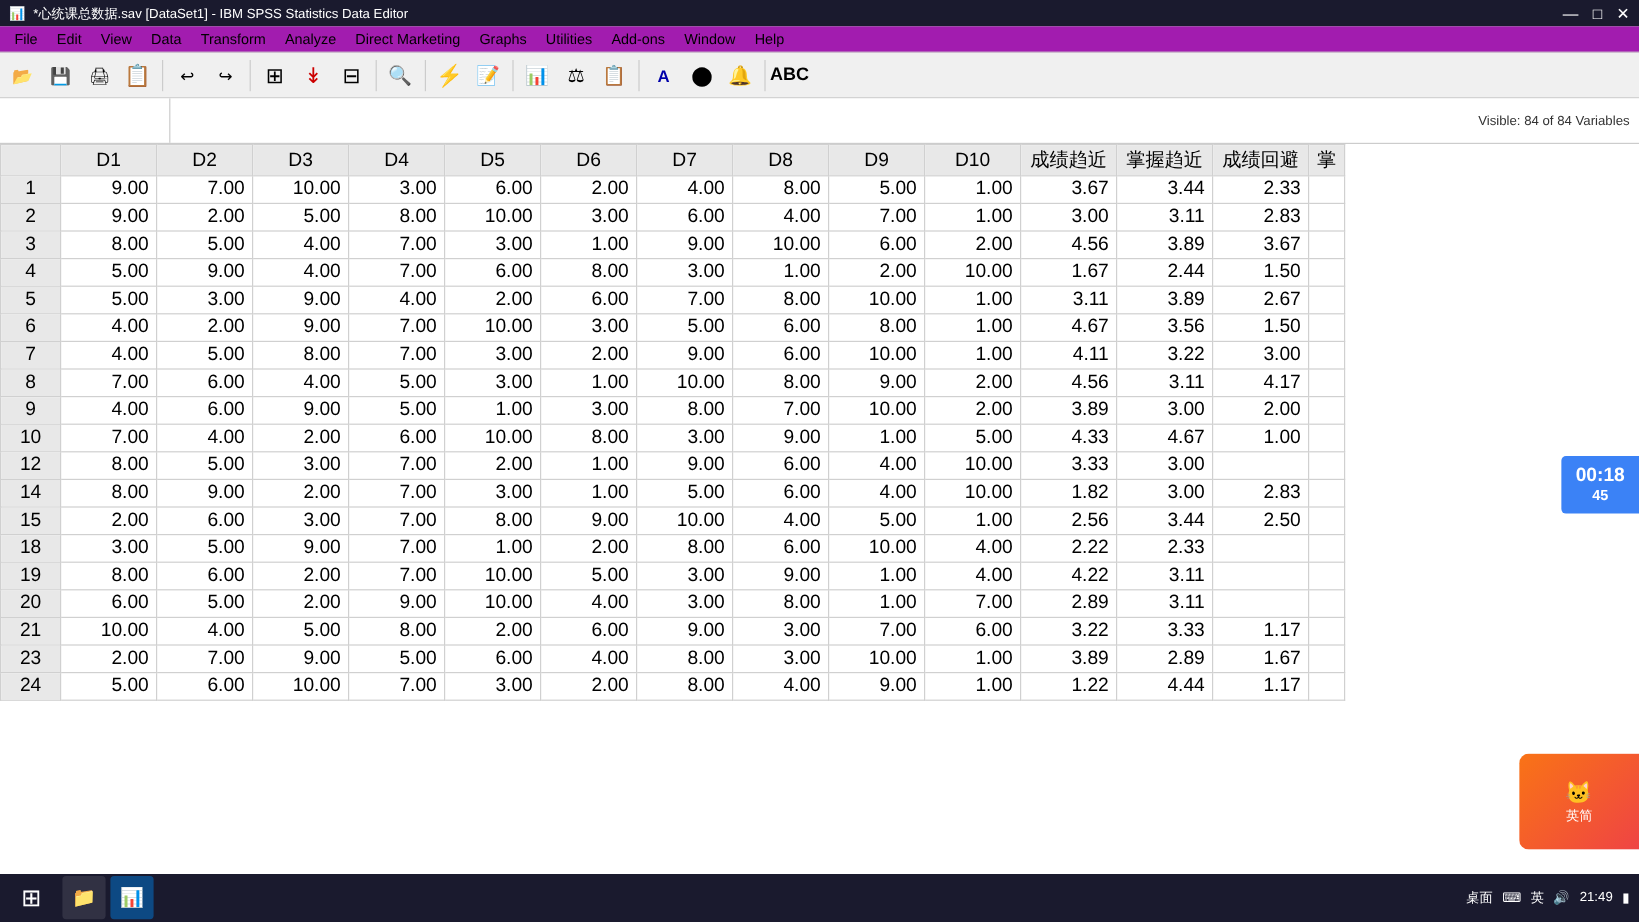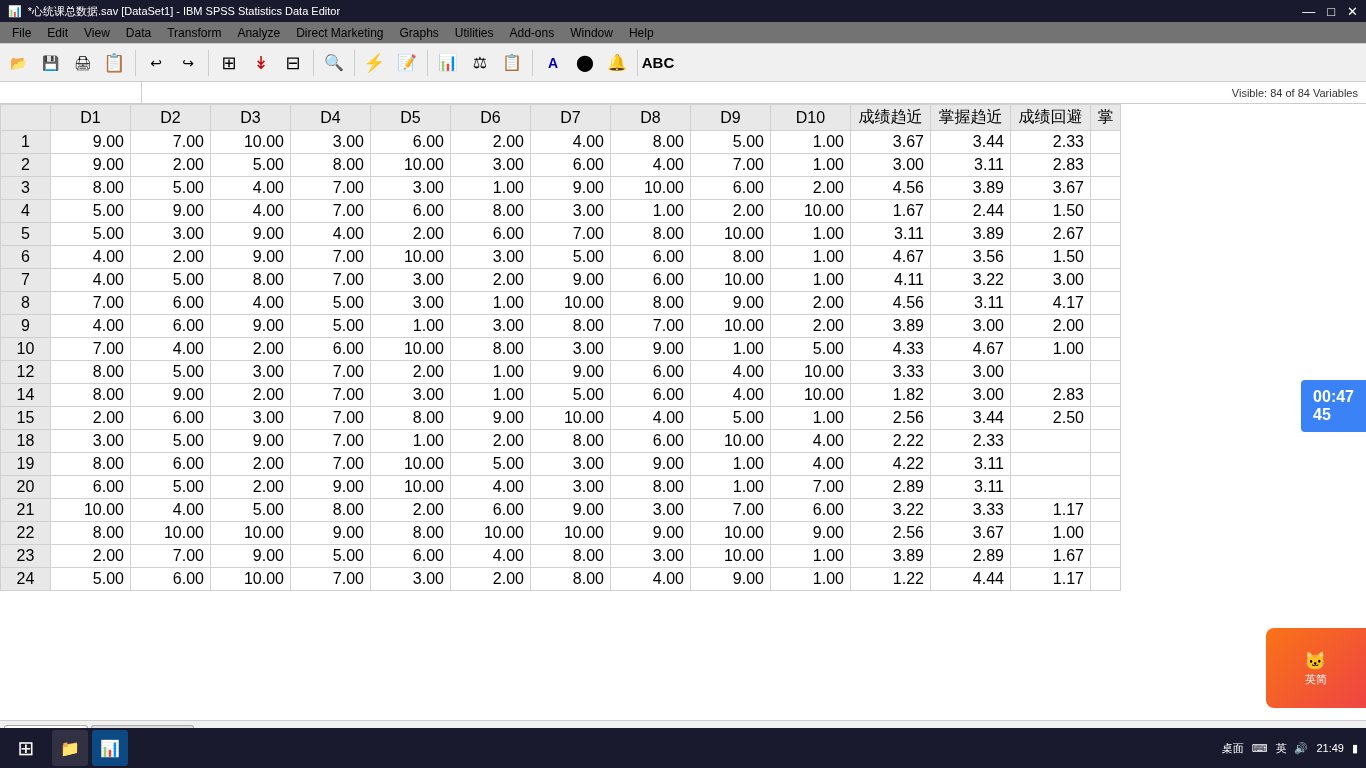--- a/index.html
+++ b/index.html
@@ -15,21 +15,21 @@
       justify-content: space-between;
       padding: 0 8px;
       font-size: 11px;
     }
     #title-bar-left { display: flex; align-items: center; gap: 6px; }
     #title-bar-right { display: flex; gap: 12px; }
     #title-bar-right span { cursor: pointer; font-size: 13px; }
 
     
     #menu-bar {
-      background: #737373;
+      background: #a21caf;
       height: 22px;
       display: flex;
       align-items: center;
       border-bottom: 1px solid #ccc;
       padding: 0 4px;
     }
     .menu-item {
       padding: 2px 8px;
       cursor: pointer;
       font-size: 12px;
@@ -58,21 +58,21 @@
       align-items: center;
       justify-content: center;
       font-size: 14px;
       border-radius: 2px;
     }
     .toolbar-sep { width: 1px; height: 26px; background: #ccc; margin: 0 3px; }
 
     
     #var-info-bar {
       background: white;
-      height: 22px;
+      height: 38px;
       display: flex;
       align-items: center;
       border-bottom: 1px solid #ccc;
       font-size: 11px;
     }
     #var-name-box {
       width: 142px;
       min-width: 142px;
       border-right: 1px solid #ccc;
       padding: 0 6px;
@@ -642,37 +642,20 @@
             <td>9.00</td>
             <td>3.00</td>
             <td>7.00</td>
             <td>6.00</td>
             <td>3.22</td>
             <td>3.33</td>
             <td>1.17</td>
             <td></td>
           </tr>
           <tr>
-            <td>22</td>
-            <td>8.00</td>
-            <td>10.00</td>
-            <td>10.00</td>
-            <td>9.00</td>
-            <td>8.00</td>
-            <td>10.00</td>
-            <td>10.00</td>
-            <td>9.00</td>
-            <td>10.00</td>
-            <td>9.00</td>
-            <td>2.56</td>
-            <td>3.67</td>
-            <td>1.00</td>
-            <td></td>
-          </tr>
-          <tr>
             <td>23</td>
             <td>2.00</td>
             <td>7.00</td>
             <td>9.00</td>
             <td>5.00</td>
             <td>6.00</td>
             <td>4.00</td>
             <td>8.00</td>
             <td>3.00</td>
             <td>10.00</td>
@@ -723,22 +706,22 @@
     <span>桌面</span>
     <span>⌨</span>
     <span>英</span>
     <span>🔊</span>
     <span>21:49</span>
     <span>▮</span>
   </div>
 </div>
 
 <div id="timer-overlay">
-  <span>00:47</span>
-  <div style="font-size:16px; text-align:left;">45</div>
+  <span>00:18</span>
+  <div style="font-size:12px; text-align:center;">45</div>
 </div>
 
 <div id="char-overlay">
   <div>
     <div style="font-size:18px;">🐱</div>
     <div>英简</div>
   </div>
 </div>
 
 </body></html>

